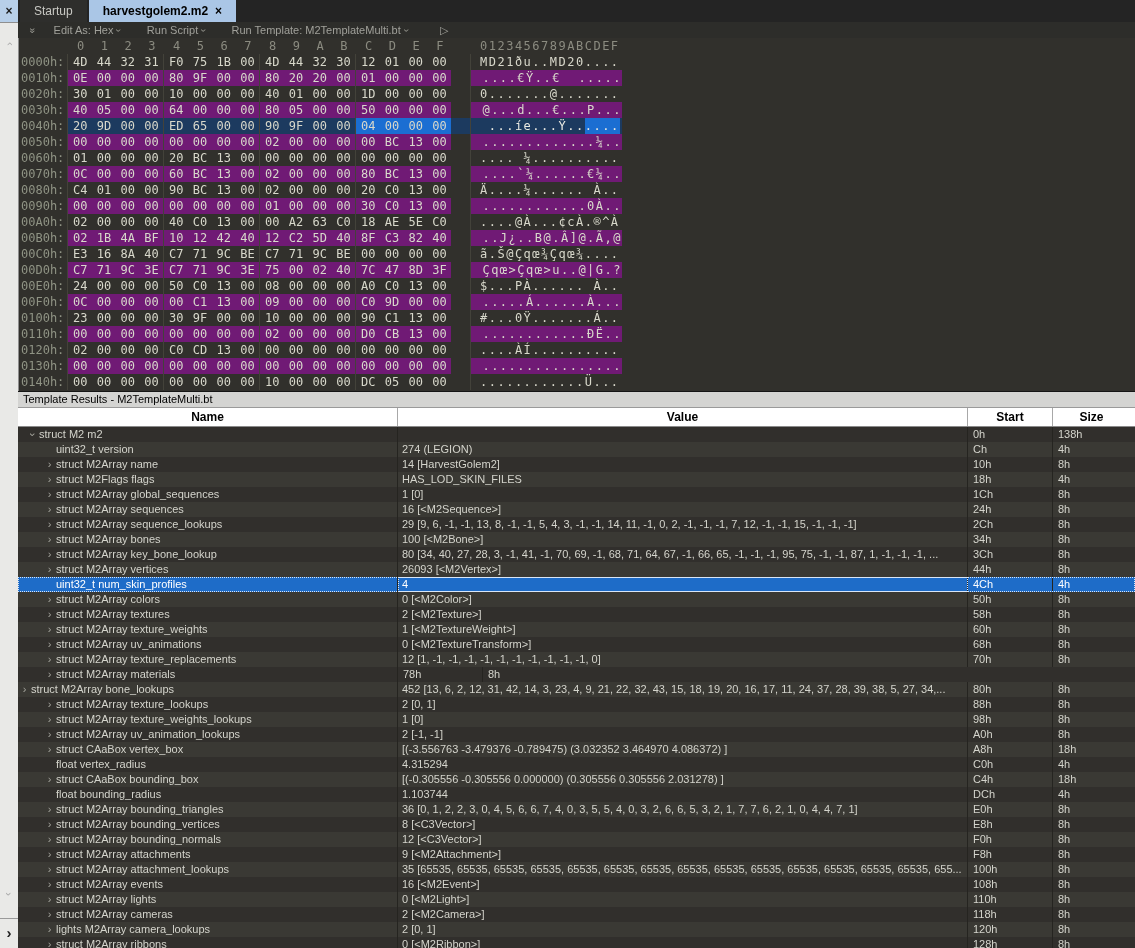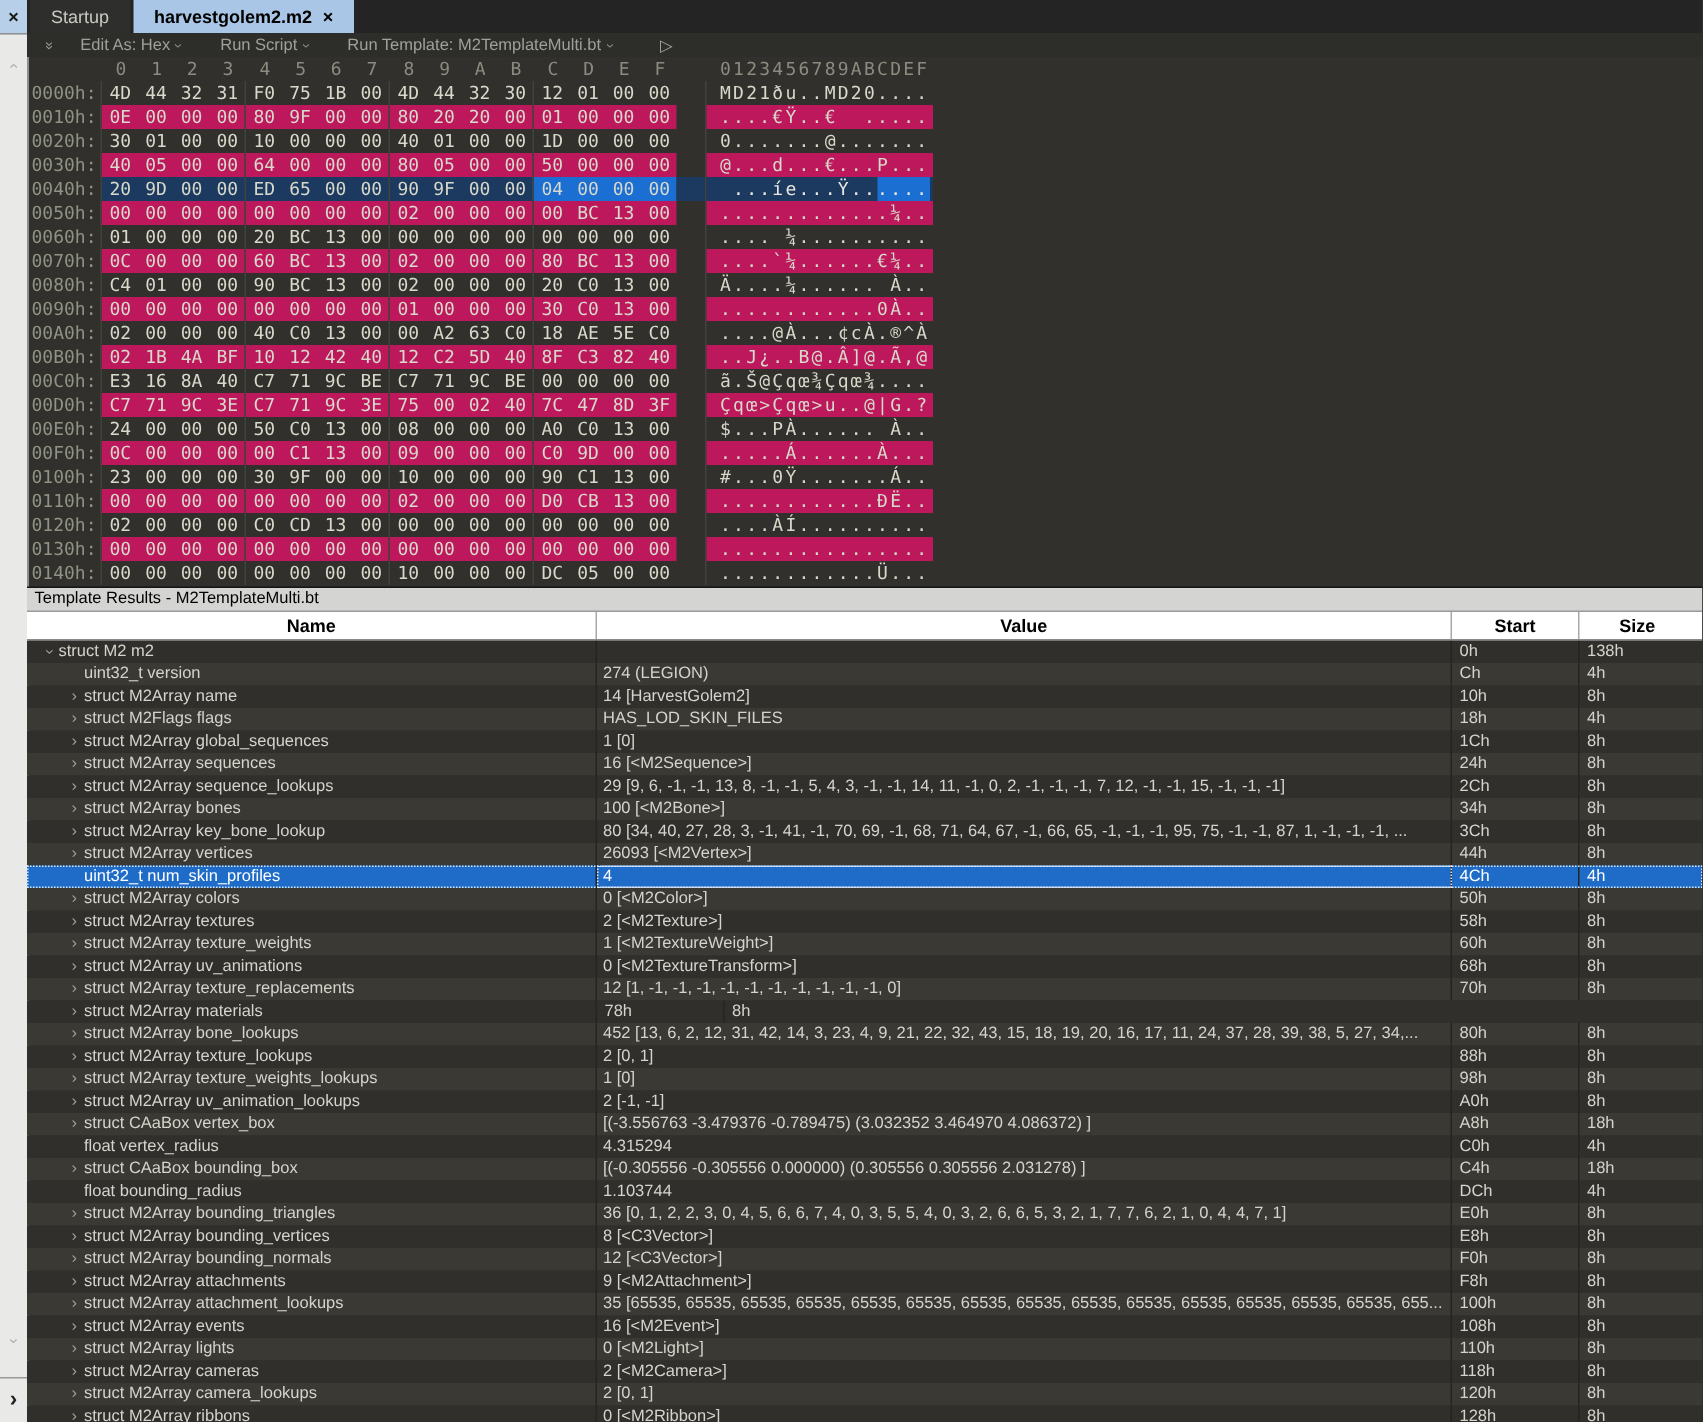--- a/index.html
+++ b/index.html
@@ -35,21 +35,21 @@
   
   #hexhead{position:absolute;left:18px;top:38px;right:0;height:16px;}
   #hexbody{position:absolute;left:18px;top:54px;right:0;height:337px;overflow:hidden;}
   .hexrow,#hexhead .hexrow{display:flex;height:16px;line-height:16px;
         font-family:"DejaVu Sans Mono",monospace;font-size:12px;color:#d8d8cb;}
   .addr{width:46px;padding-left:3px;color:#8f9384;flex:none;}
   .bgrp{width:96px;flex:none;display:flex;border-left:1px solid #43423a;box-sizing:border-box;}
   .byte{width:24px;padding-left:5px;box-sizing:border-box;white-space:pre;}
   .hgap{width:20px;flex:none;border-right:1px solid #43423a;box-sizing:border-box;}
   .asc{padding-left:9px;white-space:pre;letter-spacing:1.5px;}
-  .hexrow.alt .bgrp,.hexrow.alt .asc-wrap{background:#be185d;}
+  .hexrow.alt .bgrp,.hexrow.alt .asc-wrap{background:#701a75;justify-content:flex-end;}
   .asc-wrap{display:flex;flex:none;width:151px;}
   .hexrow.sel .bgrp{background:#1c3a5f;}
   .hexrow.sel .bgrp.bright{background:#1b6ed2;}
   .hexrow.sel .hgap{background:#1c3a5f;}
   .hexrow.sel .asc-wrap{background:#1c3a5f;color:#e9e9e2;}
   .asel-bright{background:#1b6ed2;}
   #hexhead .hexrow{color:#8b8b80;}
   #hexhead .bgrp,#hexhead .hgap{border-color:transparent;}
   #hexhead .byte{padding-left:9px;}
 
@@ -899,21 +899,21 @@
           <div class="c-value">12 [1, -1, -1, -1, -1, -1, -1, -1, -1, -1, -1, 0]</div>
           <div class="c-start">70h</div>
           <div class="c-size">8h</div>
         </div>
         <div class="trow">
           <div class="c-name" style="padding-left: 25px;"><span class="arrow">›</span><span>struct M2Array materials</span></div>
           <div class="c-start">78h</div>
           <div class="c-size">8h</div>
         </div>
         <div class="trow alt">
-          <div class="c-name" style="padding-left: 25px;"><span class="arrow">›</span><span>struct M2Array bone_lookups</span></div>
+          <div class="c-name" style=""><span class="arrow">›</span><span>struct M2Array bone_lookups</span></div>
           <div class="c-value">452 [13, 6, 2, 12, 31, 42, 14, 3, 23, 4, 9, 21, 22, 32, 43, 15, 18, 19, 20, 16, 17, 11, 24, 37, 28, 39, 38, 5, 27, 34,...</div>
           <div class="c-start">80h</div>
           <div class="c-size">8h</div>
         </div>
         <div class="trow">
           <div class="c-name" style="padding-left: 25px;"><span class="arrow">›</span><span>struct M2Array texture_lookups</span></div>
           <div class="c-value">2 [0, 1]</div>
           <div class="c-start">88h</div>
           <div class="c-size">8h</div>
         </div>
@@ -995,21 +995,21 @@
           <div class="c-start">110h</div>
           <div class="c-size">8h</div>
         </div>
         <div class="trow">
           <div class="c-name" style="padding-left: 25px;"><span class="arrow">›</span><span>struct M2Array cameras</span></div>
           <div class="c-value">2 [&lt;M2Camera&gt;]</div>
           <div class="c-start">118h</div>
           <div class="c-size">8h</div>
         </div>
         <div class="trow alt">
-          <div class="c-name" style="padding-left: 25px;"><span class="arrow">›</span><span>struct M2Array camera_lookups</span></div>
+          <div class="c-name" style="padding-left: 25px;"><span class="arrow">›</span><span>lights M2Array camera_lookups</span></div>
           <div class="c-value">2 [0, 1]</div>
           <div class="c-start">120h</div>
           <div class="c-size">8h</div>
         </div>
         <div class="trow">
           <div class="c-name" style="padding-left: 25px;"><span class="arrow">›</span><span>struct M2Array ribbons</span></div>
           <div class="c-value">0 [&lt;M2Ribbon&gt;]</div>
           <div class="c-start">128h</div>
           <div class="c-size">8h</div>
         </div>

